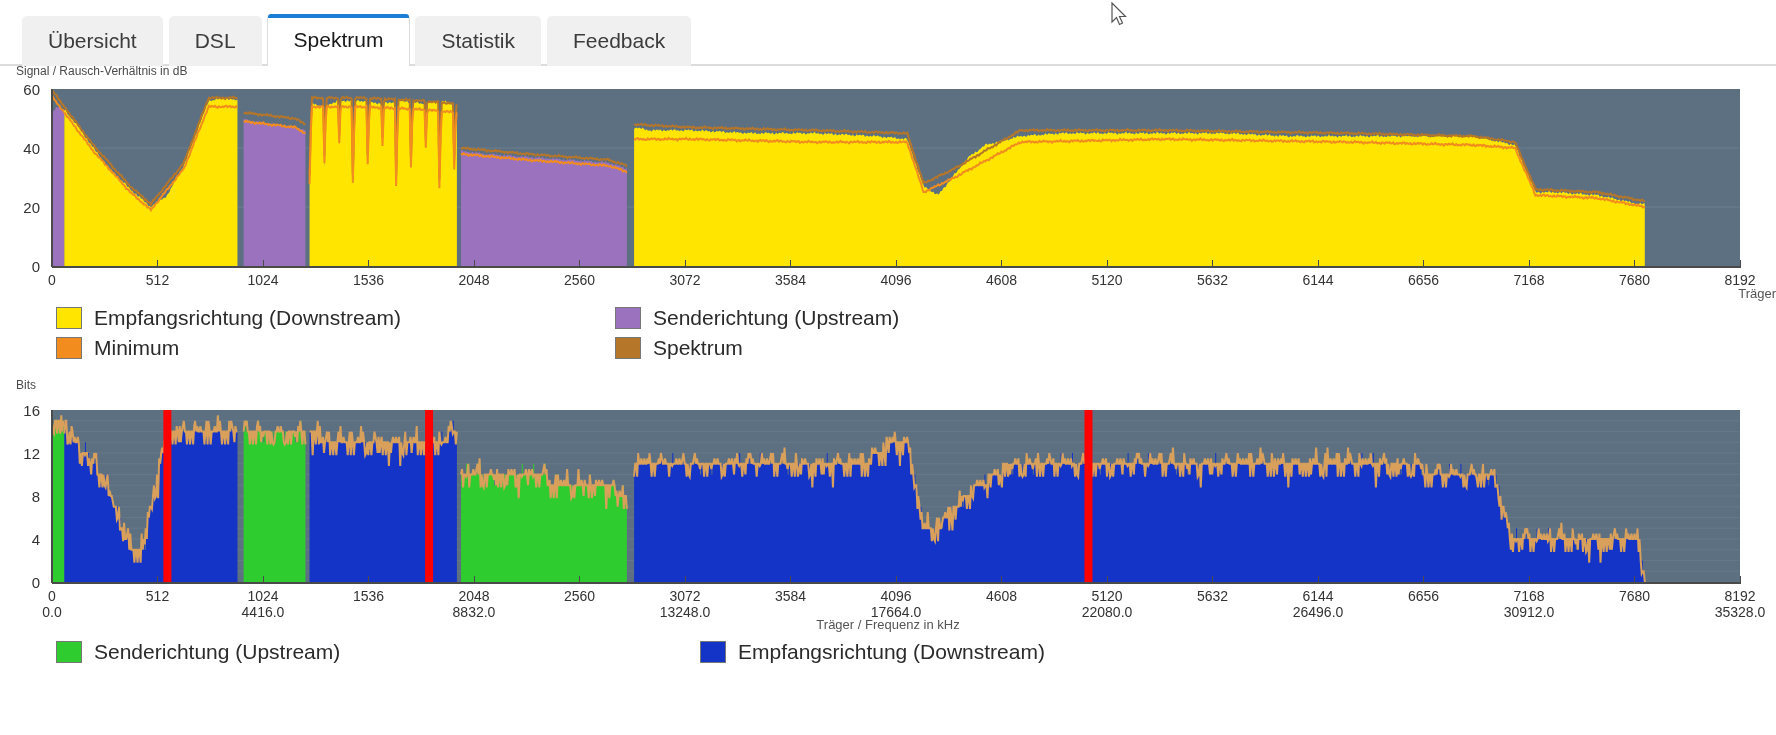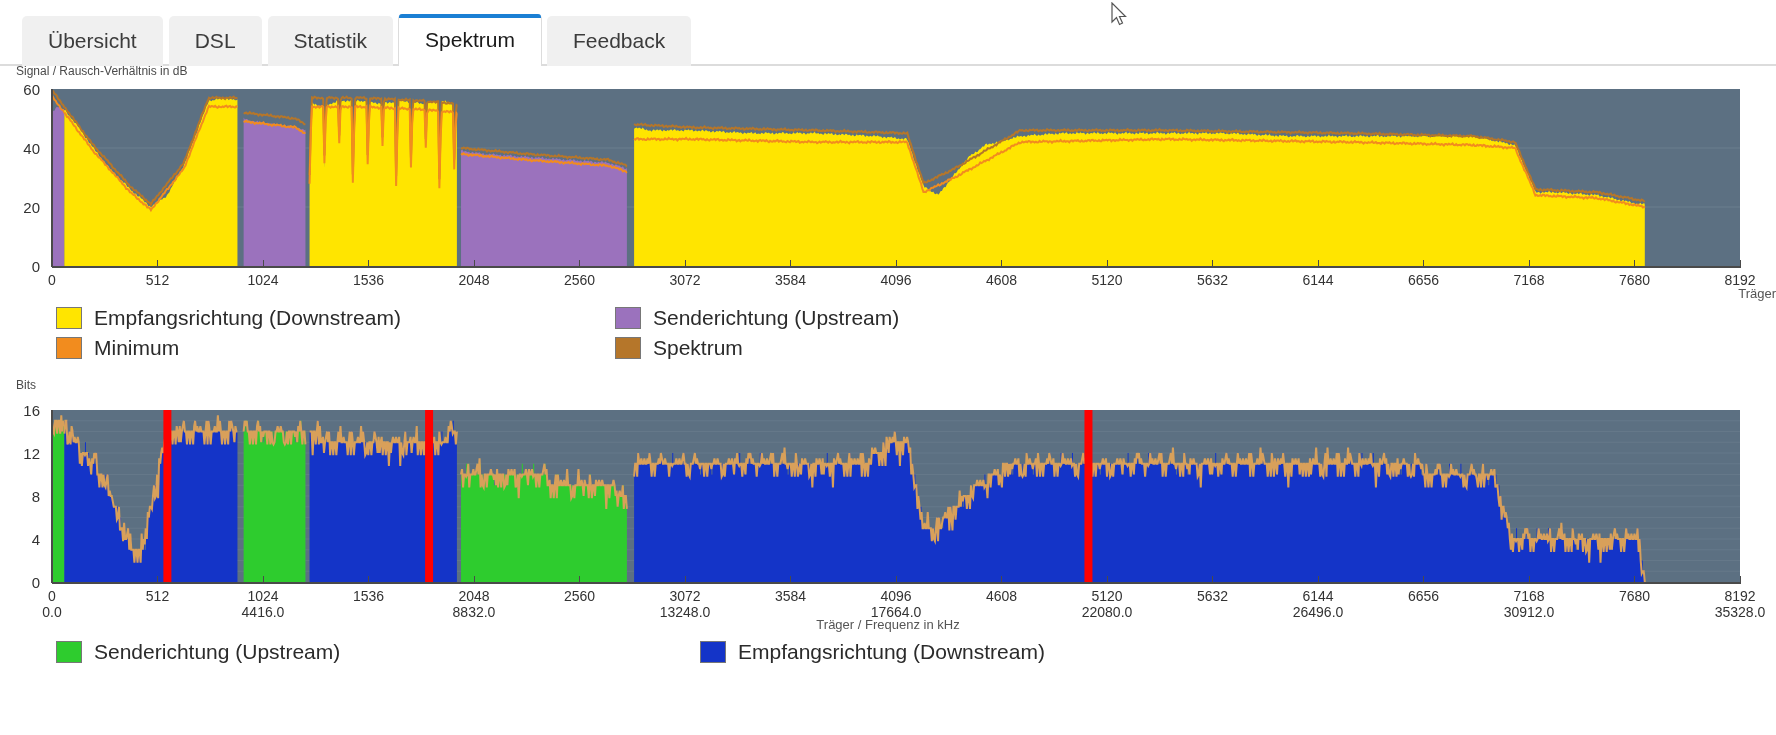--- a/index.html
+++ b/index.html
@@ -88,25 +88,25 @@
 
   <div class="tabbar">
     <div class="tabbar-underline"></div>
     <div class="tabs">
       <div class="tab">
           <span>Übersicht</span>
         </div>
       <div class="tab">
           <span>DSL</span>
         </div>
+      <div class="tab active">
+          <span>Spektrum</span>
+        </div>
       <div class="tab">
           <span>Statistik</span>
-        </div>
-      <div class="tab active">
-          <span>Spektrum</span>
         </div>
       <div class="tab">
           <span>Feedback</span>
         </div>
     </div>
   </div>
 
   <svg class="cursor" id="cursor-el" width="20" height="26" viewBox="0 0 20 26" style="left: 1110px; top: 2px;">
     <path d="M2,1 L2,20 L6.5,15.5 L9.5,22.5 L12.5,21 L9.5,14.5 L15.5,14.5 Z" fill="#ffffff" stroke="#555555" stroke-width="1.2"></path>
   </svg>

